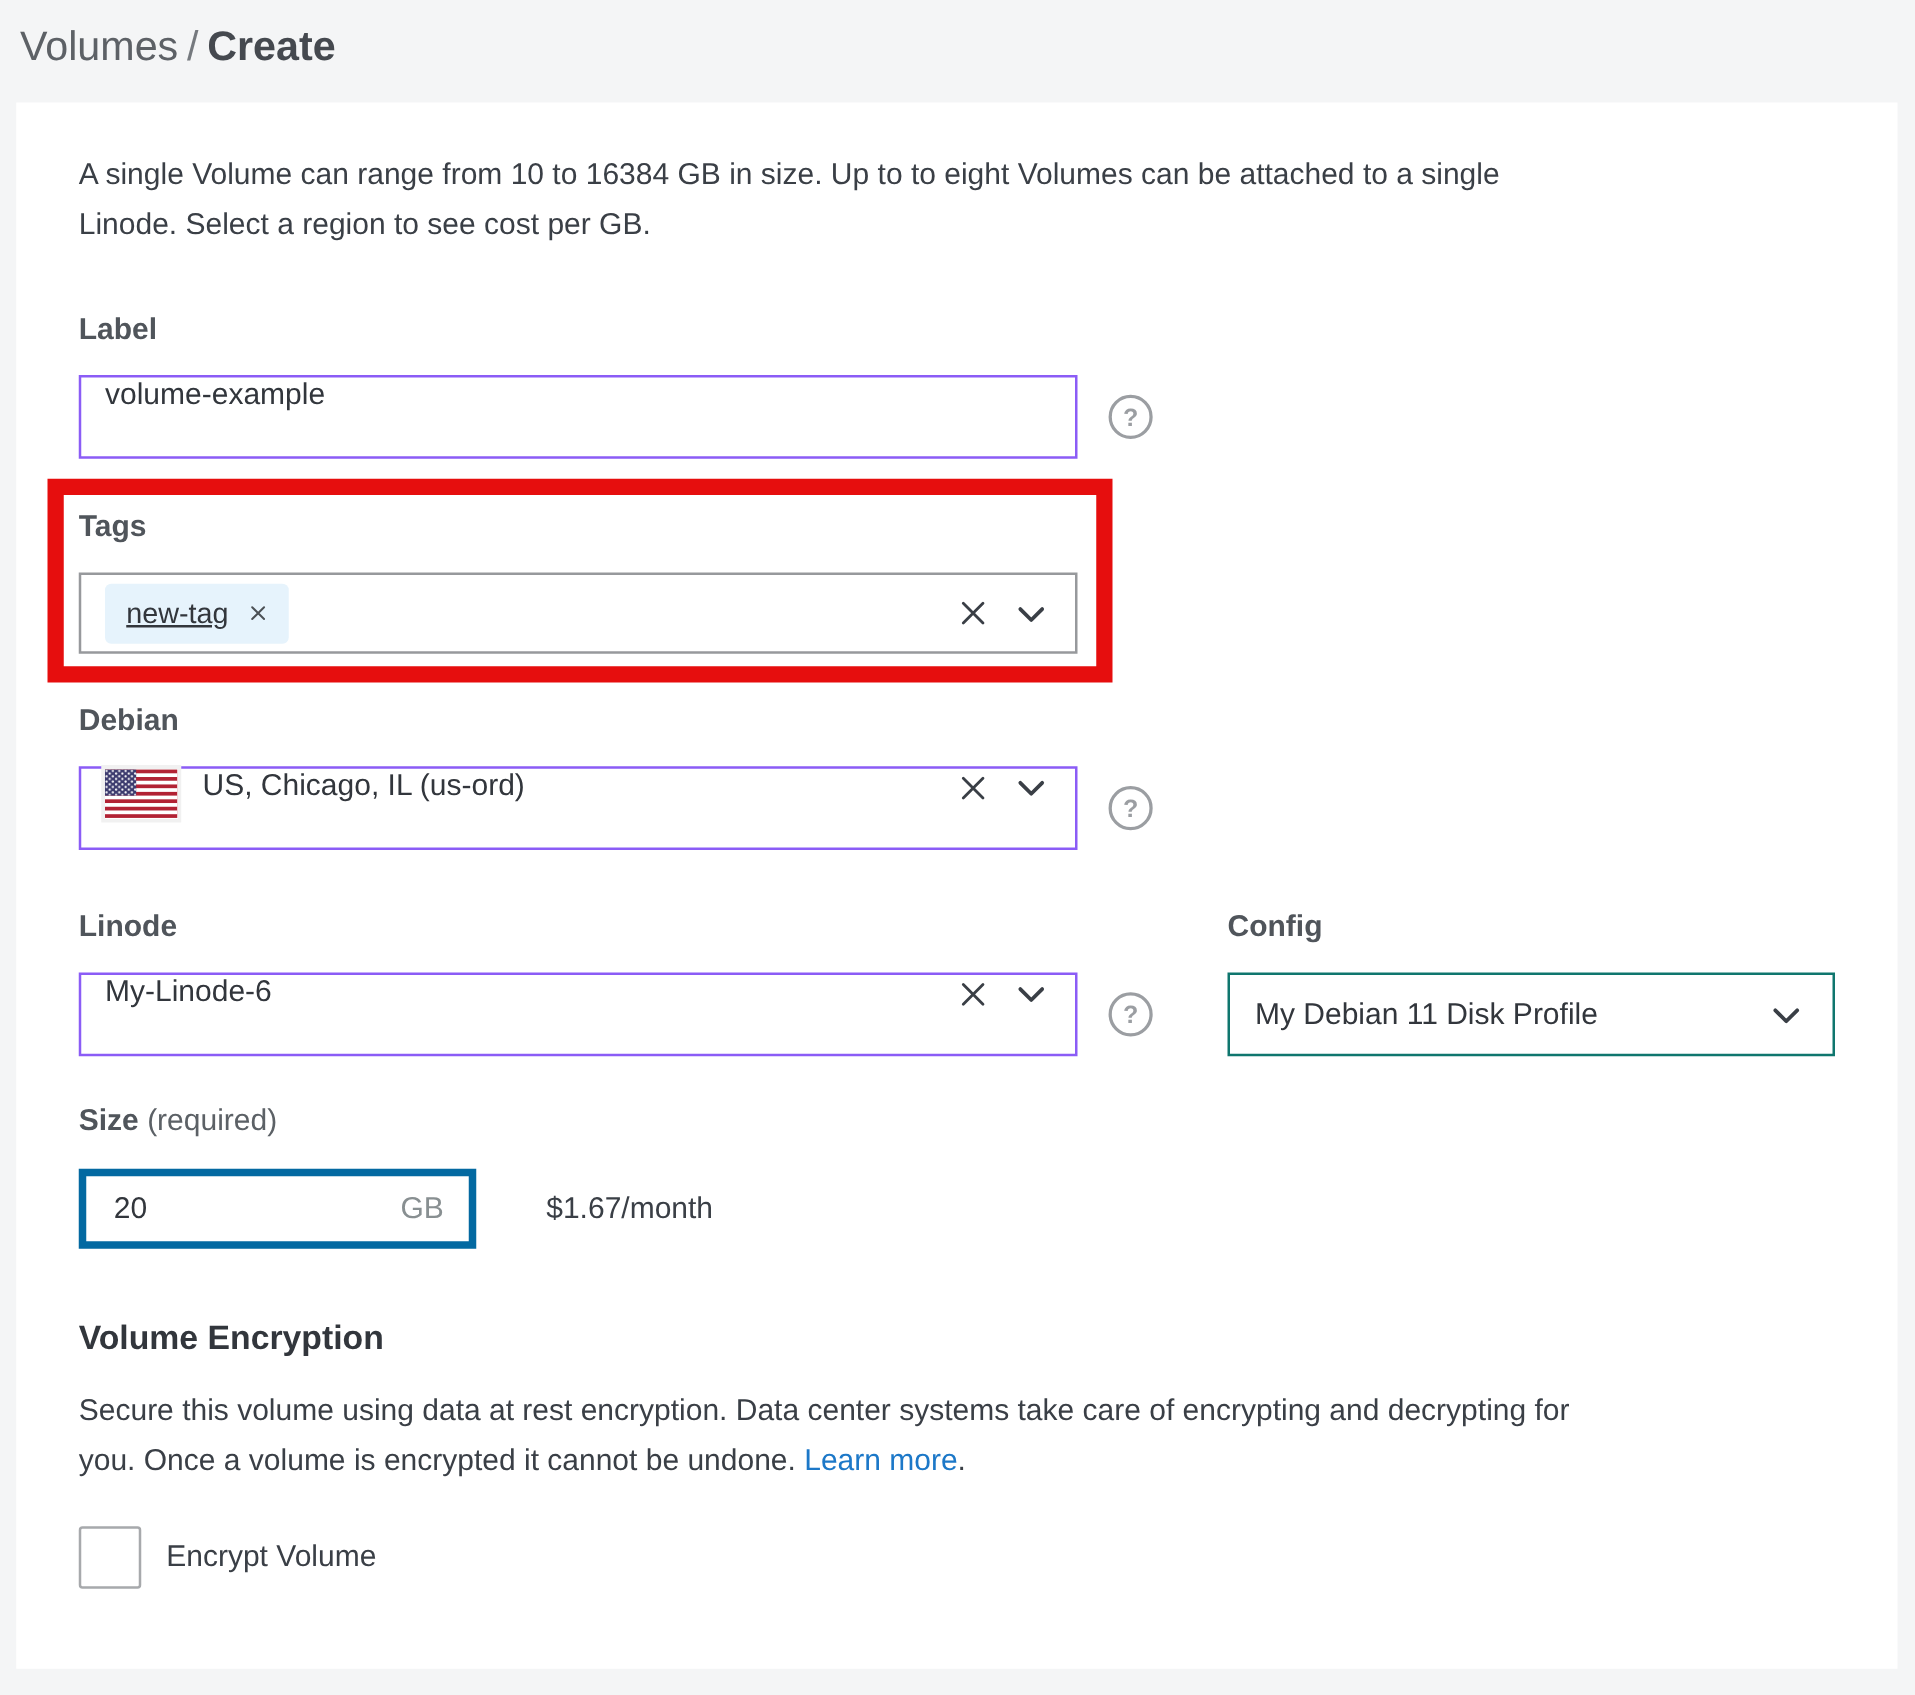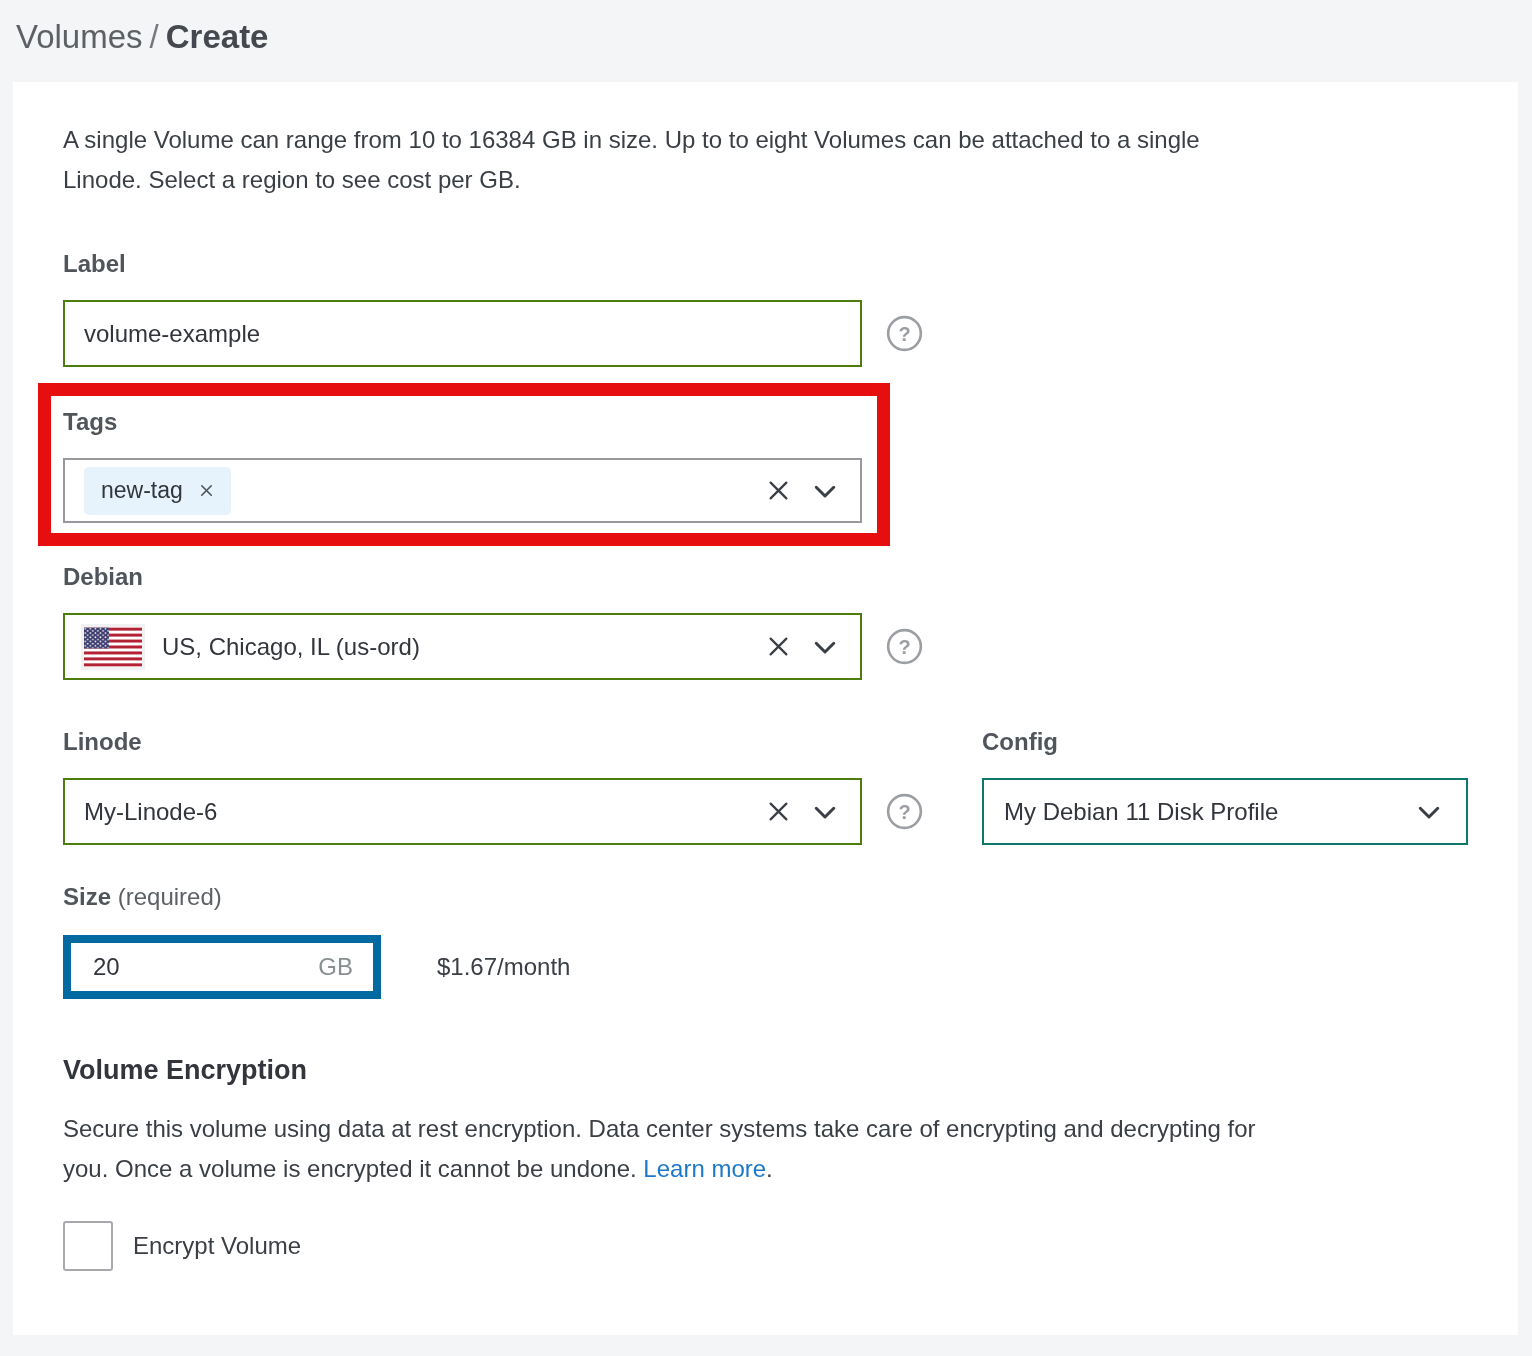--- a/index.html
+++ b/index.html
@@ -43,24 +43,24 @@
     color: #50555b;
     line-height: 28px;
   }
   .required-note { font-weight: 400; color: #5c6166; }
 
   .field-row { display: flex; align-items: center; gap: 24px; }
 
   .input {
     width: 799px;
     height: 67px;
-    border: 2px solid #4d7c0f;
+    border: 2px solid #8b5cf6;
     background: #fff;
     display: flex;
-    align-items: center;
+    align-items: flex-start;
     padding: 0 20px 0 19px;
   }
   .input-value { font-size: 24px; color: #32363c; flex: 1 1 auto; white-space: nowrap; overflow: hidden; }
   .muted { color: #888f91; }
 
   .icon-group { display: flex; align-items: center; gap: 18px; margin-left: auto; }
   .icon-btn { display: flex; align-items: center; justify-content: center; cursor: pointer; background: none; border: none; padding: 0; }
 
   .help-icon { width: 37px; height: 37px; flex: 0 0 auto; }
 
@@ -80,20 +80,21 @@
   .tag-chip {
     background: var(--chip-bg, #e6f3fc);
     border-radius: 5px;
     height: 48px;
     display: inline-flex;
     align-items: center;
     gap: 14px;
     padding: 0 15px 0 17px;
     font-size: 23px;
     color: #32363c;
+    text-decoration: underline;
   }
 
   .sec-region { margin-top: 17px; }
   .sec-region .field-row { margin-top: 22px; }
   .flag {
     width: 58px; height: 40px;
     margin-right: 20px;
     flex: 0 0 auto;
     box-shadow: 0 0 0 3px #f1f1f1;
   }
@@ -111,21 +112,21 @@
     padding: 0 22px 0 20px;
     background: #fff;
     cursor: pointer;
   }
 
   .sec-size { margin-top: 38px; }
   .size-row { margin-top: 24px; display: flex; align-items: center; }
   .size-input {
     width: 318px;
     height: 64px;
-    border: 8px solid #0369a1;
+    border: 6px solid #0369a1;
     display: flex;
     align-items: center;
     padding: 0 20px 0 22px;
     background: #fff;
   }
   .size-price { margin-left: 56px; font-size: 24px; color: #3a3f46; }
 
   .enc-heading { margin-top: 54px; font-size: 27px; font-weight: 700; color: #32363c; line-height: 34px; }
   .enc-desc { margin-top: 22px; font-size: 24px; line-height: 40px; color: #3a3f46; }
   .enc-link { color: var(--link-blue, #1c78c8); text-decoration: none; cursor: pointer; }

